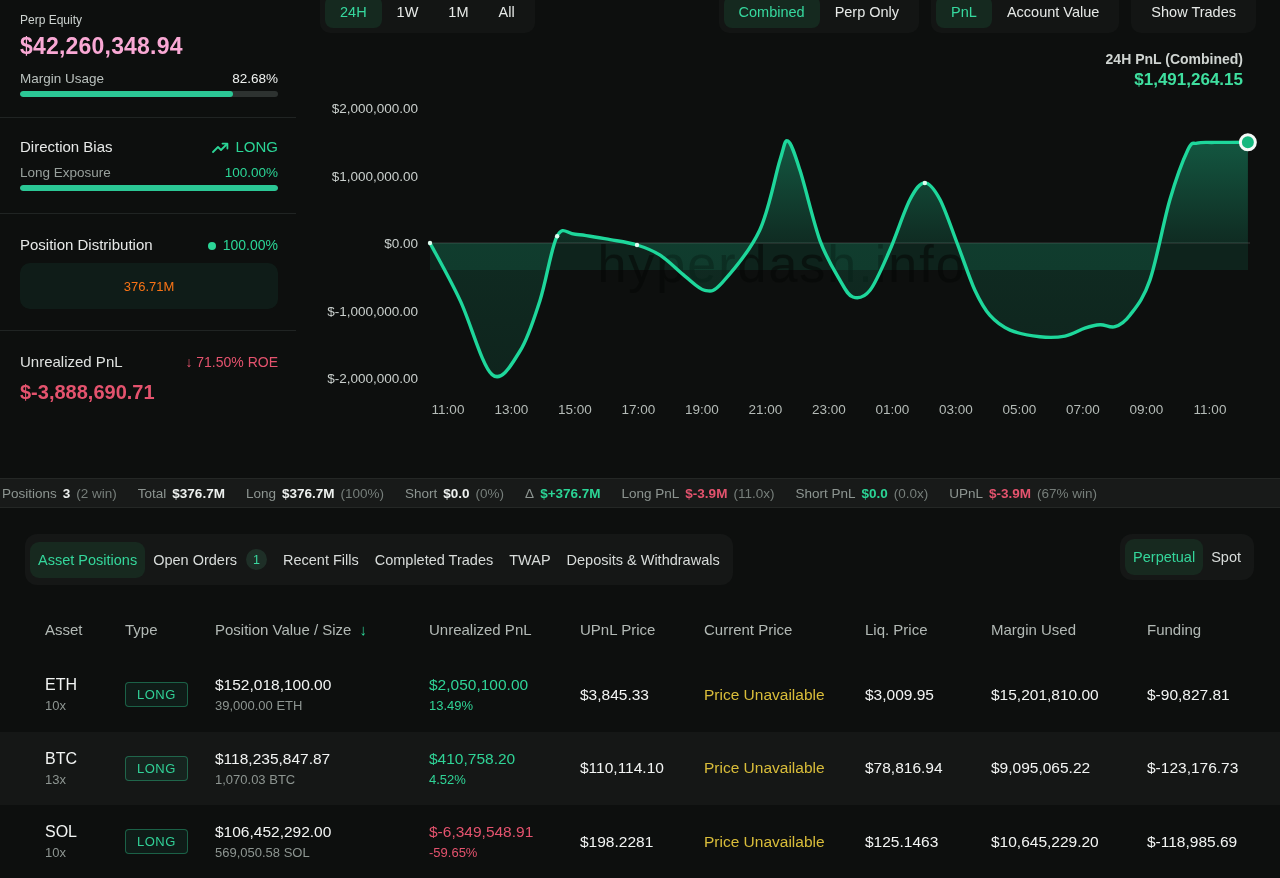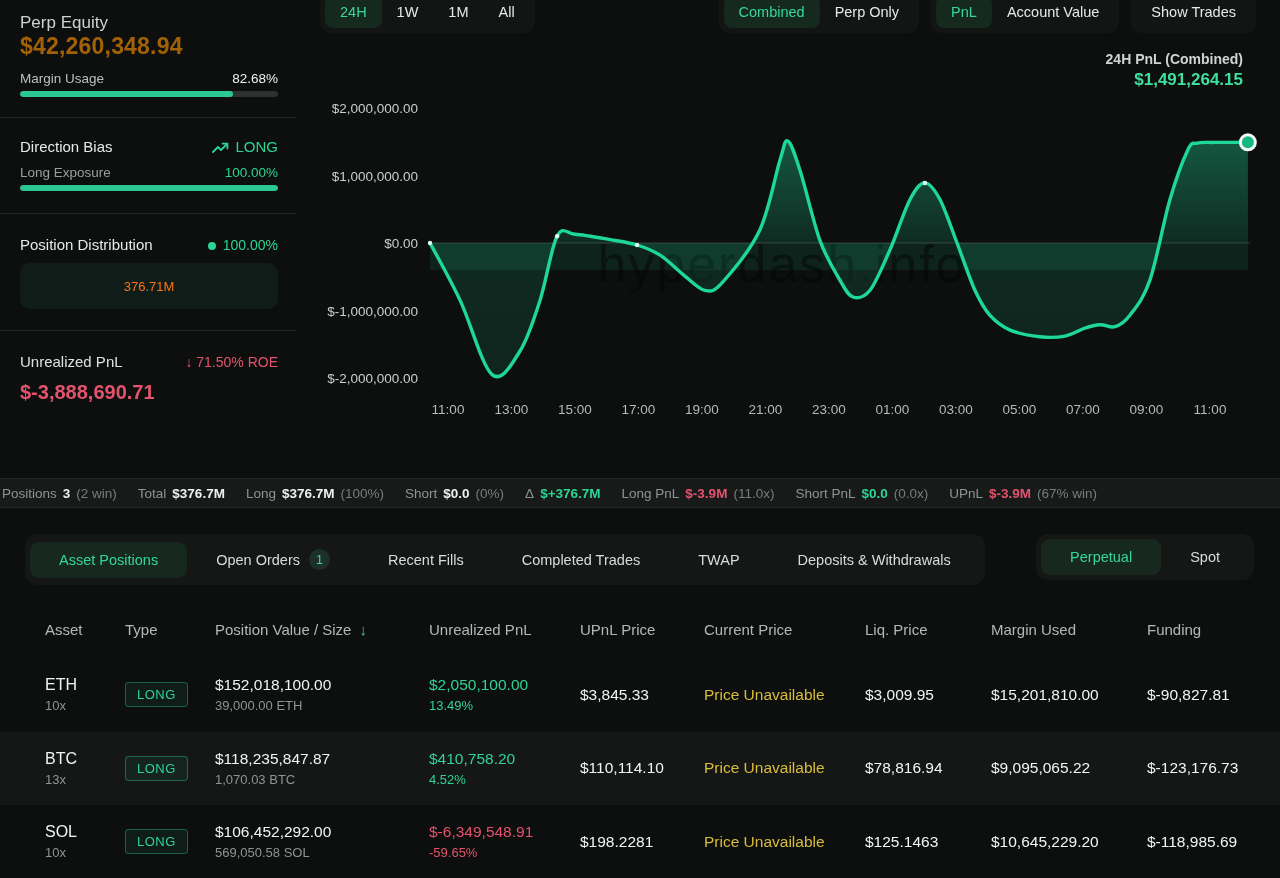--- a/index.html
+++ b/index.html
@@ -2,23 +2,23 @@
 <html><head>
 <meta charset="utf-8">
 <style>
   html,body{margin:0;padding:0;background:#0d0f0e;}
   .page{position:relative;width:1280px;height:878px;overflow:hidden;background:#0d0f0e;
         color:#f3f5f4;font-family:"Liberation Sans",sans-serif;}
   .divider{position:absolute;left:0;height:1px;background:#202423;}
 
   
   .sidebar{position:absolute;left:0;top:0;width:296px;height:478px;}
-  .sb-label-sm{font-size:17px;color:#cdd3d0;}
+  .sb-label-sm{font-size:12px;color:#cdd3d0;}
   .sb-row{position:absolute;left:20px;right:18px;display:flex;justify-content:space-between;align-items:center;}
-  .equity{position:absolute;left:20px;top:33px;font-size:23px;font-weight:600;color:#a16207;letter-spacing:.2px;}
+  .equity{position:absolute;left:20px;top:33px;font-size:23px;font-weight:600;color:#f9a8d4;letter-spacing:.2px;}
   .bar-track{position:absolute;left:20px;right:18px;height:6px;border-radius:3px;background:#2d3230;overflow:hidden;}
   .bar-fill{height:100%;border-radius:3px;background:#2bc795;}
   .green{color:#2bd596;}
   .red{color:#e4536e;}
   .gray{color:#98a09c;}
   .dist-pill{position:absolute;left:20px;right:18px;top:263px;height:46px;border-radius:10px;
              background:rgba(43,213,150,0.07);display:flex;align-items:center;justify-content:center;
              font-size:13px;color:#f97316;}
   .dot{display:inline-block;width:8px;height:8px;border-radius:50%;background:#2bd596;margin-right:7px;vertical-align:middle;}
   .upnl-value{position:absolute;left:20px;top:381px;font-size:20px;font-weight:600;color:#e4536e;}
@@ -42,21 +42,21 @@
            gap:21px;font-size:13.5px;white-space:nowrap;padding-left:2px;box-sizing:border-box;}
   .sum-item{display:flex;align-items:baseline;gap:6px;}
   .sum-lab{color:#8d9591;}
   .sum-suf{color:#767e7a;}
   .sum-val{font-weight:600;}
   .t-white{color:#eef1ef;}.t-green{color:#2bd596;}.t-red{color:#e4536e;}
 
   
   .tabsrow{position:absolute;left:25px;top:534px;}
   .tab-group{display:inline-flex;background:#151716;border-radius:12px;padding:5px;align-items:center;}
-  .tab{border:none;background:transparent;color:#d8dcda;font-size:14.5px;padding:10px 29px;border-radius:9px;
+  .tab{border:none;background:transparent;color:#d8dcda;font-size:14.5px;padding:10px 8px;border-radius:9px;
        font-family:inherit;cursor:pointer;white-space:nowrap;display:flex;align-items:center;gap:9px;}
   .tab.on{background:#17291f;color:#34d69b;}
   .tab-badge{width:21px;height:21px;border-radius:50%;background:#1e2f27;color:#3ad89f;font-size:12.5px;
              display:flex;align-items:center;justify-content:center;}
   .market{position:absolute;right:26px;top:534px;}
 
   
   .table{position:absolute;left:0;top:600px;width:1280px;}
   .tgrid{display:grid;grid-template-columns:80px 90px 214px 151px 124px 161px 126px 156px 150px;
          padding-left:45px;box-sizing:border-box;align-items:center;}

